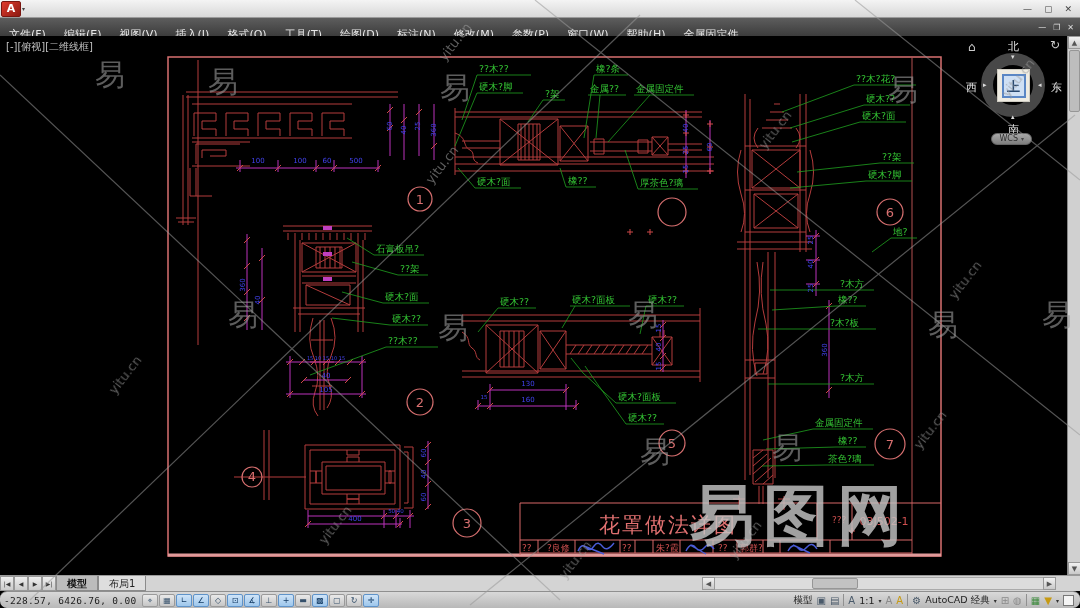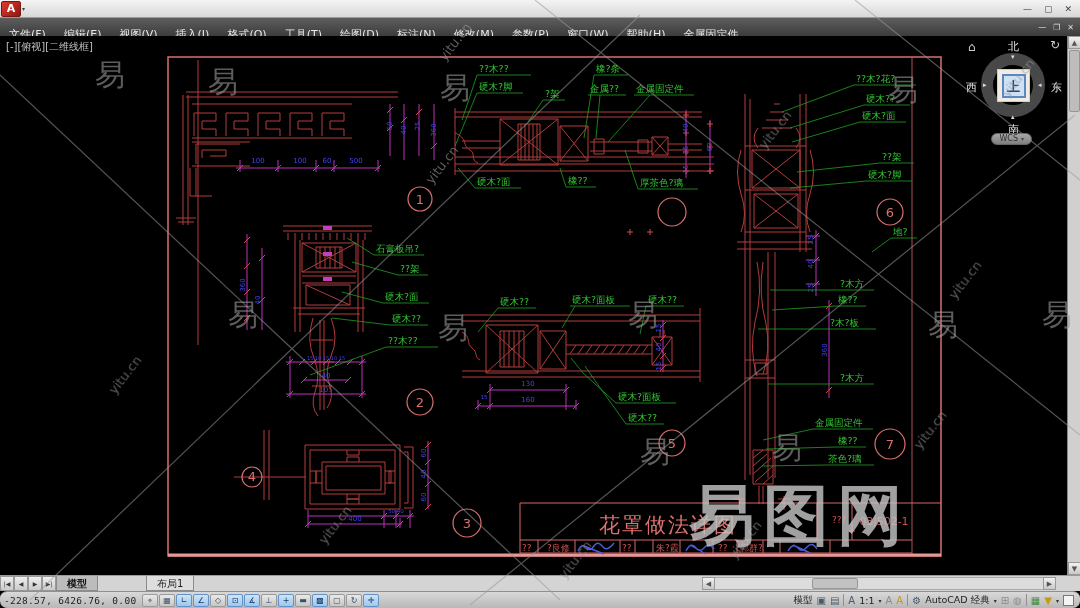--- a/index.html
+++ b/index.html
@@ -39,21 +39,21 @@
   .vscroll{position:absolute;right:0;top:0;bottom:0;width:13px;background:#d0d0d0;border-left:1px solid #888;}
   .vs-btn{position:absolute;left:0;width:13px;height:13px;background:linear-gradient(#f2f2f2,#c9c9c9);border:1px solid #999;color:#555;font-size:7px;text-align:center;line-height:12px;}
   .vs-up{top:0;} .vs-dn{bottom:0;}
   .vs-thumb{position:absolute;left:1px;top:14px;width:11px;height:62px;background:#bdbdbd;border:1px solid #969696;border-radius:2px;}
   
   .bottombar{position:relative;height:16px;background:#d4d4d4;border-top:1px solid #9a9a9a;display:flex;align-items:stretch;font-size:10px;}
   .tabnav{display:flex;}
   .tabnav span{width:14px;border:1px solid #999;background:linear-gradient(#efefef,#cbcbcb);color:#333;font-size:6px;text-align:center;line-height:14px;}
   .tab{padding:0 10px;line-height:15px;border:1px solid #8b8b8b;border-top:none;}
   .tab.active{background:#bcbcbc;font-weight:bold;color:#111;}
-  .tab.idle{background:#dedede;color:#222;margin-left:48px;}
+  .tab.idle{background:#dedede;color:#222;}
   .hscroll{position:absolute;left:702px;top:1px;width:354px;height:13px;display:flex;}
   .hs-btn{width:13px;height:13px;background:linear-gradient(#f2f2f2,#c9c9c9);border:1px solid #999;color:#555;font-size:7px;text-align:center;line-height:12px;}
   .hs-track{flex:1;background:#dcdcdc;border-top:1px solid #aaa;border-bottom:1px solid #aaa;position:relative;}
   .hs-thumb{position:absolute;left:97px;top:0;width:46px;height:11px;background:#c2c2c2;border:1px solid #969696;border-radius:2px;}
   
   .statusbar{height:17px;background:linear-gradient(#d9d9d9,#b8b8b8);border-top:1px solid #8f8f8f;display:flex;align-items:center;padding:0 4px;font-size:9px;color:#222;border-radius:7px;}
   .coords{width:138px;font-family:"DejaVu Sans Mono",monospace;font-size:9.5px;letter-spacing:.3px;}
   .tgs{display:flex;gap:1px;}
   .tg{width:16px;height:13px;border:1px solid #9a9a9a;background:linear-gradient(#e9e9e9,#c6c6c6);color:#35506b;font-size:8px;text-align:center;line-height:12px;border-radius:2px;}
   .tg.on{background:linear-gradient(#cfe4f8,#9ec7ec);border-color:#5f93c9;color:#123a63;}

